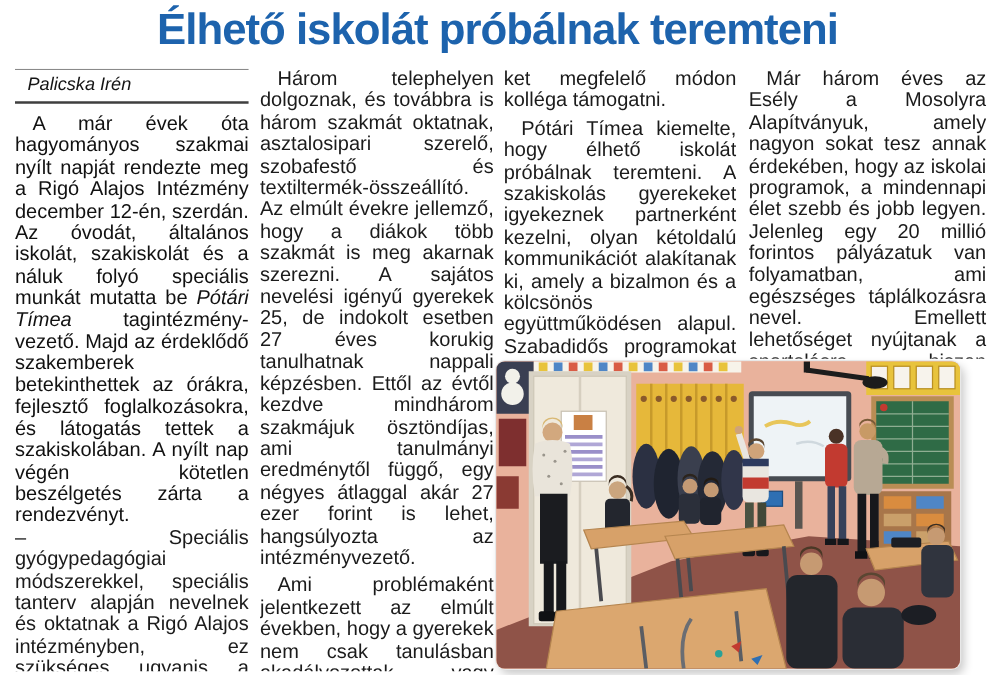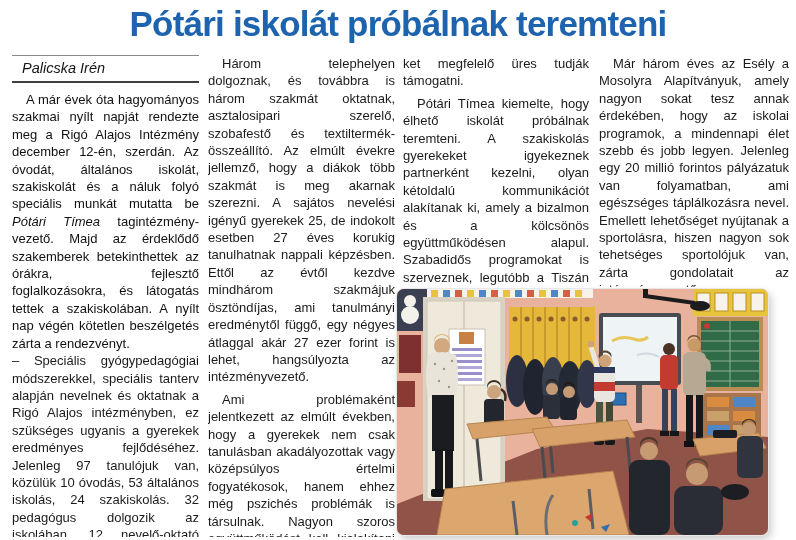--- a/index.html
+++ b/index.html
@@ -16,57 +16,57 @@
   .col1{left:12px;width:187px;height:482px;}
   .col2{left:208px;width:187px;height:482px;}
   .col3{left:403px;width:186px;height:232px;}
   .col4{left:599px;width:190px;height:232px;}
   .byline{
     border-top:1px solid #8a8a8a;border-bottom:2px solid #3f3f3f;
     font-style:italic;font-size:14.5px;color:#141414;
     padding:4px 0 5px 10px;margin-bottom:8px;
   }
   p.body-p{
-    margin:0;font-size:13px;line-height:17.4px;text-align:justify;
+    margin:0;font-size:16px;line-height:17.4px;text-align:justify;
     color:#1b1b1b;
   }
   p.indent{text-indent:14px;}
   p.gap{margin-top:5px;}
   p.lead{font-weight:400;color:#111111;}
   .lead .pname{font-style:italic;}
   figure.photo{
     position:absolute;left:397px;top:289px;width:371px;height:246px;
     margin:0;border-radius:7px;overflow:hidden;
     box-shadow:0 0 0 1px #e8e8e8, 3px 4px 8px rgba(0,0,0,.22);
     background:#e9b29c;
   }
   figure.photo svg{display:block;}
 </style>
 </head>
 <body>
 
 <div class="page">
 
-  <h1 class="headline">Pótári iskolát próbálnak teremteni</h1>
+  <h1 class="headline">Élhető iskolát próbálnak teremteni</h1>
 
   <div class="col col1">
     <div class="byline">
       <span>Palicska Irén</span>
     </div>
     <p class="body-p lead indent"><span>A már évek óta hagyományos szakmai nyílt napját rendezte meg a Rigó Alajos Intézmény december 12-én, szerdán. Az óvodát, általános iskolát, szakiskolát és a náluk folyó speciális munkát mutatta be </span><span class="pname">Pótári Tímea</span><span> tagintézmény-vezető. Majd az érdeklődő szakemberek betekinthettek az órákra, fejlesztő foglalkozásokra, és látogatás tettek a szakiskolában. A nyílt nap végén kötetlen beszélgetés zárta a rendezvényt.</span></p>
     <p class="body-p">– Speciális gyógypedagógiai módszerekkel, speciális tanterv alapján nevelnek és oktatnak a Rigó Alajos intézményben, ez szükséges ugyanis a gyerekek eredményes fejlődéséhez. Jelenleg 97 tanulójuk van, közülük 10 óvodás, 53 általános iskolás, 24 szakiskolás. 32 pedagógus dolgozik az iskolában, 12 nevelő-oktató munkát segítő kolléga, és három pedagógus álláshelyük üres, nagyon nehezen találnak gyógypedagógusokat, kezdte az iskola bemutatását Pótári Tímea.</p>
   </div>
 
   <div class="col col2">
     <p class="body-p indent">Három telephelyen dolgoznak, és továbbra is három szakmát oktatnak, asztalosipari szerelő, szobafestő és textiltermék-összeállító. Az elmúlt évekre jellemző, hogy a diákok több szakmát is meg akarnak szerezni. A sajátos nevelési igényű gyerekek 25, de indokolt esetben 27 éves korukig tanulhatnak nappali képzésben. Ettől az évtől kezdve mindhárom szakmájuk ösztöndíjas, ami tanulmányi eredménytől függő, egy négyes átlaggal akár 27 ezer forint is lehet, hangsúlyozta az intézményvezető.</p>
     <p class="body-p indent gap">Ami problémaként jelentkezett az elmúlt években, hogy a gyerekek nem csak tanulásban akadályozottak vagy középsúlyos értelmi fogyatékosok, hanem ehhez még pszichés problémák is társulnak. Nagyon szoros együttműködést kell kialakítani a gyerek pszichiáterrel, rendszeres kontrollra és odafigyelésre van szükség. Nagyon sok esetben magát a családot is segíteni kell abban, hogy ezeket a gyereke-</p>
   </div>
 
   <div class="col col3">
-    <p class="body-p">ket megfelelő üres tudják támogatni.</p>
+    <p class="body-p">ket megfelelő módon kolléga támogatni.</p>
     <p class="body-p indent gap">Pótári Tímea kiemelte, hogy élhető iskolát próbálnak teremteni. A szakiskolás gyerekeket igyekeznek partnerként kezelni, olyan kétoldalú kommunikációt alakítanak ki, amely a bizalmon és a kölcsönös együttműködésen alapul. Szabadidős programokat is szerveznek, legutóbb a Tiszán bográcsoztak az egész szakiskolával.</p>
   </div>
 
   <div class="col col4">
     <p class="body-p indent">Már három éves az Esély a Mosolyra Alapítványuk, amely nagyon sokat tesz annak érdekében, hogy az iskolai programok, a mindennapi élet szebb és jobb legyen. Jelenleg egy 20 millió forintos pályázatuk van folyamatban, ami egészséges táplálkozásra nevel. Emellett lehetőséget nyújtanak a sportolásra, hiszen nagyon sok tehetséges sportolójuk van, zárta gondolatait az intézményvezető.</p>
   </div>
 
   <figure class="photo">
     <svg width="371" height="246" viewBox="0 0 371 246" xmlns="http://www.w3.org/2000/svg">
 

